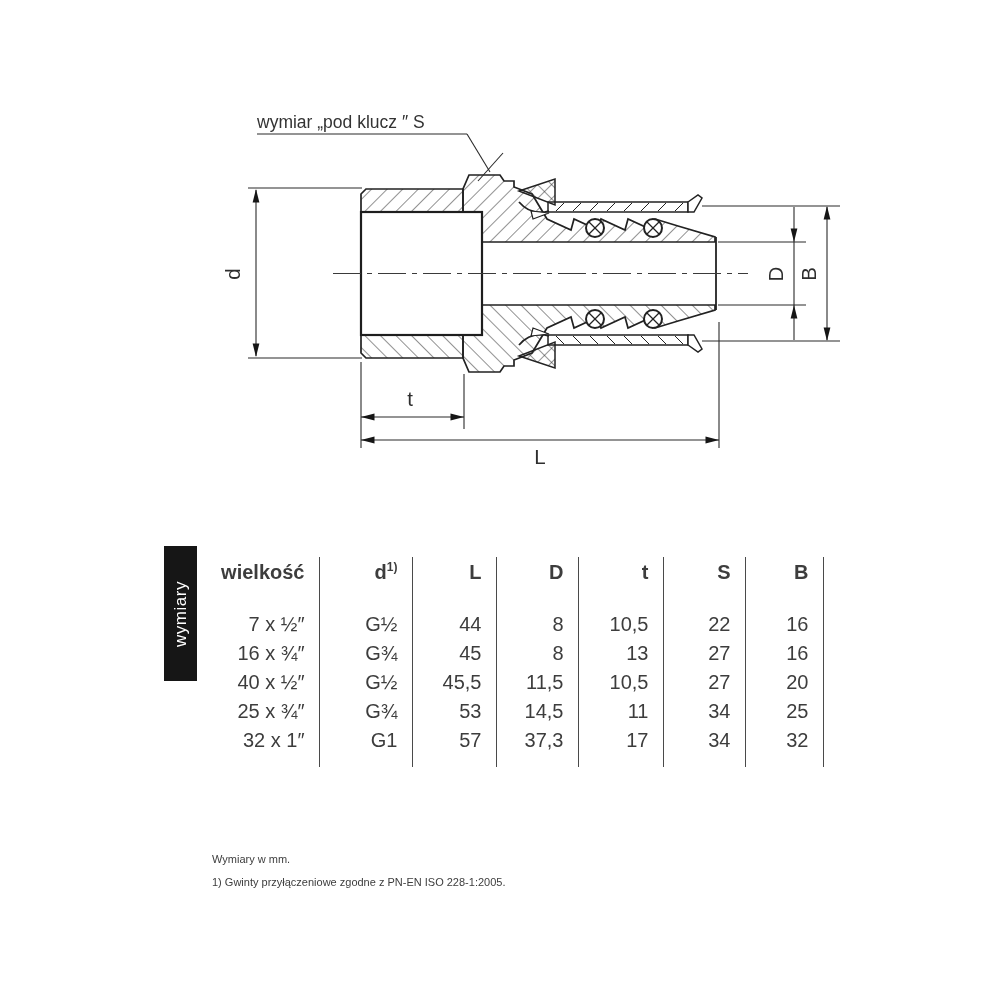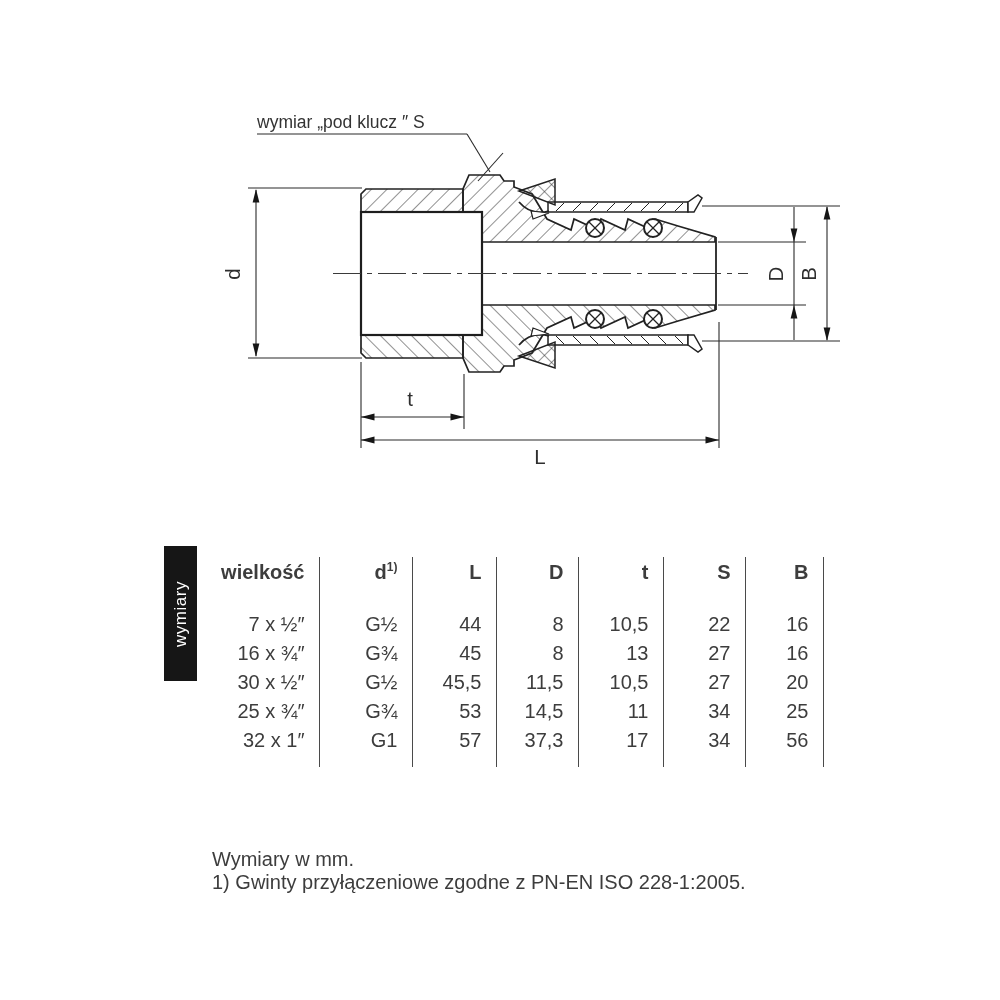--- a/index.html
+++ b/index.html
@@ -29,21 +29,21 @@
   
   .side-tab{
     position:absolute;left:164px;top:546px;width:33px;height:135px;background:var(--tab-bg);
     display:flex;align-items:center;justify-content:center;
   }
   .side-tab span{
     transform:rotate(-90deg);white-space:nowrap;color:var(--tab-text);
     font-size:17px;letter-spacing:.5px;
   }
   
-  .footnotes{position:absolute;left:212px;top:848px;font-size:20px;line-height:23px;color:var(--text);}
+  .footnotes{position:absolute;left:212px;top:848px;font-size:11px;line-height:23px;color:var(--text);}
 </style>
 </head>
 <body>
 
 <svg class="drawing" width="1000" height="520" viewBox="0 0 1000 520">
   <defs>
     <pattern id="hatch" width="11" height="11" patternUnits="userSpaceOnUse" patternTransform="rotate(45)">
       <line x1="0" y1="0" x2="0" y2="11" stroke="#2e2e2e" stroke-width="1.05"></line>
     </pattern>
     <pattern id="xhatch" width="10" height="10" patternUnits="userSpaceOnUse" patternTransform="rotate(45)">
@@ -179,21 +179,21 @@
       <tr>
         <td>16 x ¾″</td>
         <td>G¾</td>
         <td>45</td>
         <td>8</td>
         <td>13</td>
         <td>27</td>
         <td>16</td>
       </tr>
       <tr>
-        <td>30 x ½″</td>
+        <td>40 x ½″</td>
         <td>G½</td>
         <td>45,5</td>
         <td>11,5</td>
         <td>10,5</td>
         <td>27</td>
         <td>20</td>
       </tr>
       <tr>
         <td>25 x ¾″</td>
         <td>G¾</td>
@@ -203,21 +203,21 @@
         <td>34</td>
         <td>25</td>
       </tr>
       <tr>
         <td>32 x 1″</td>
         <td>G1</td>
         <td>57</td>
         <td>37,3</td>
         <td>17</td>
         <td>34</td>
-        <td>56</td>
+        <td>32</td>
       </tr>
       <tr class="filler">
         <td></td>
         <td></td>
         <td></td>
         <td></td>
         <td></td>
         <td></td>
         <td></td>
       </tr>

